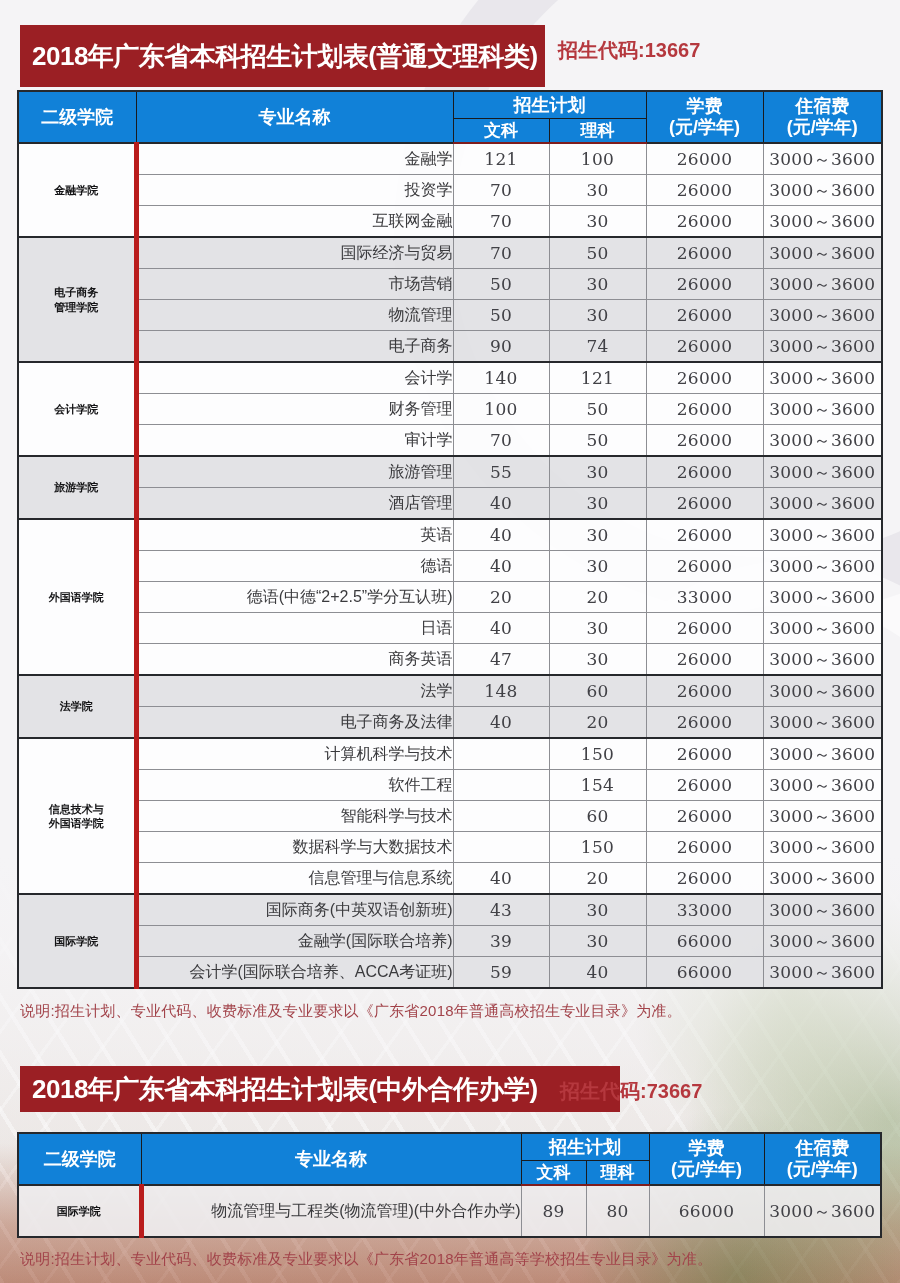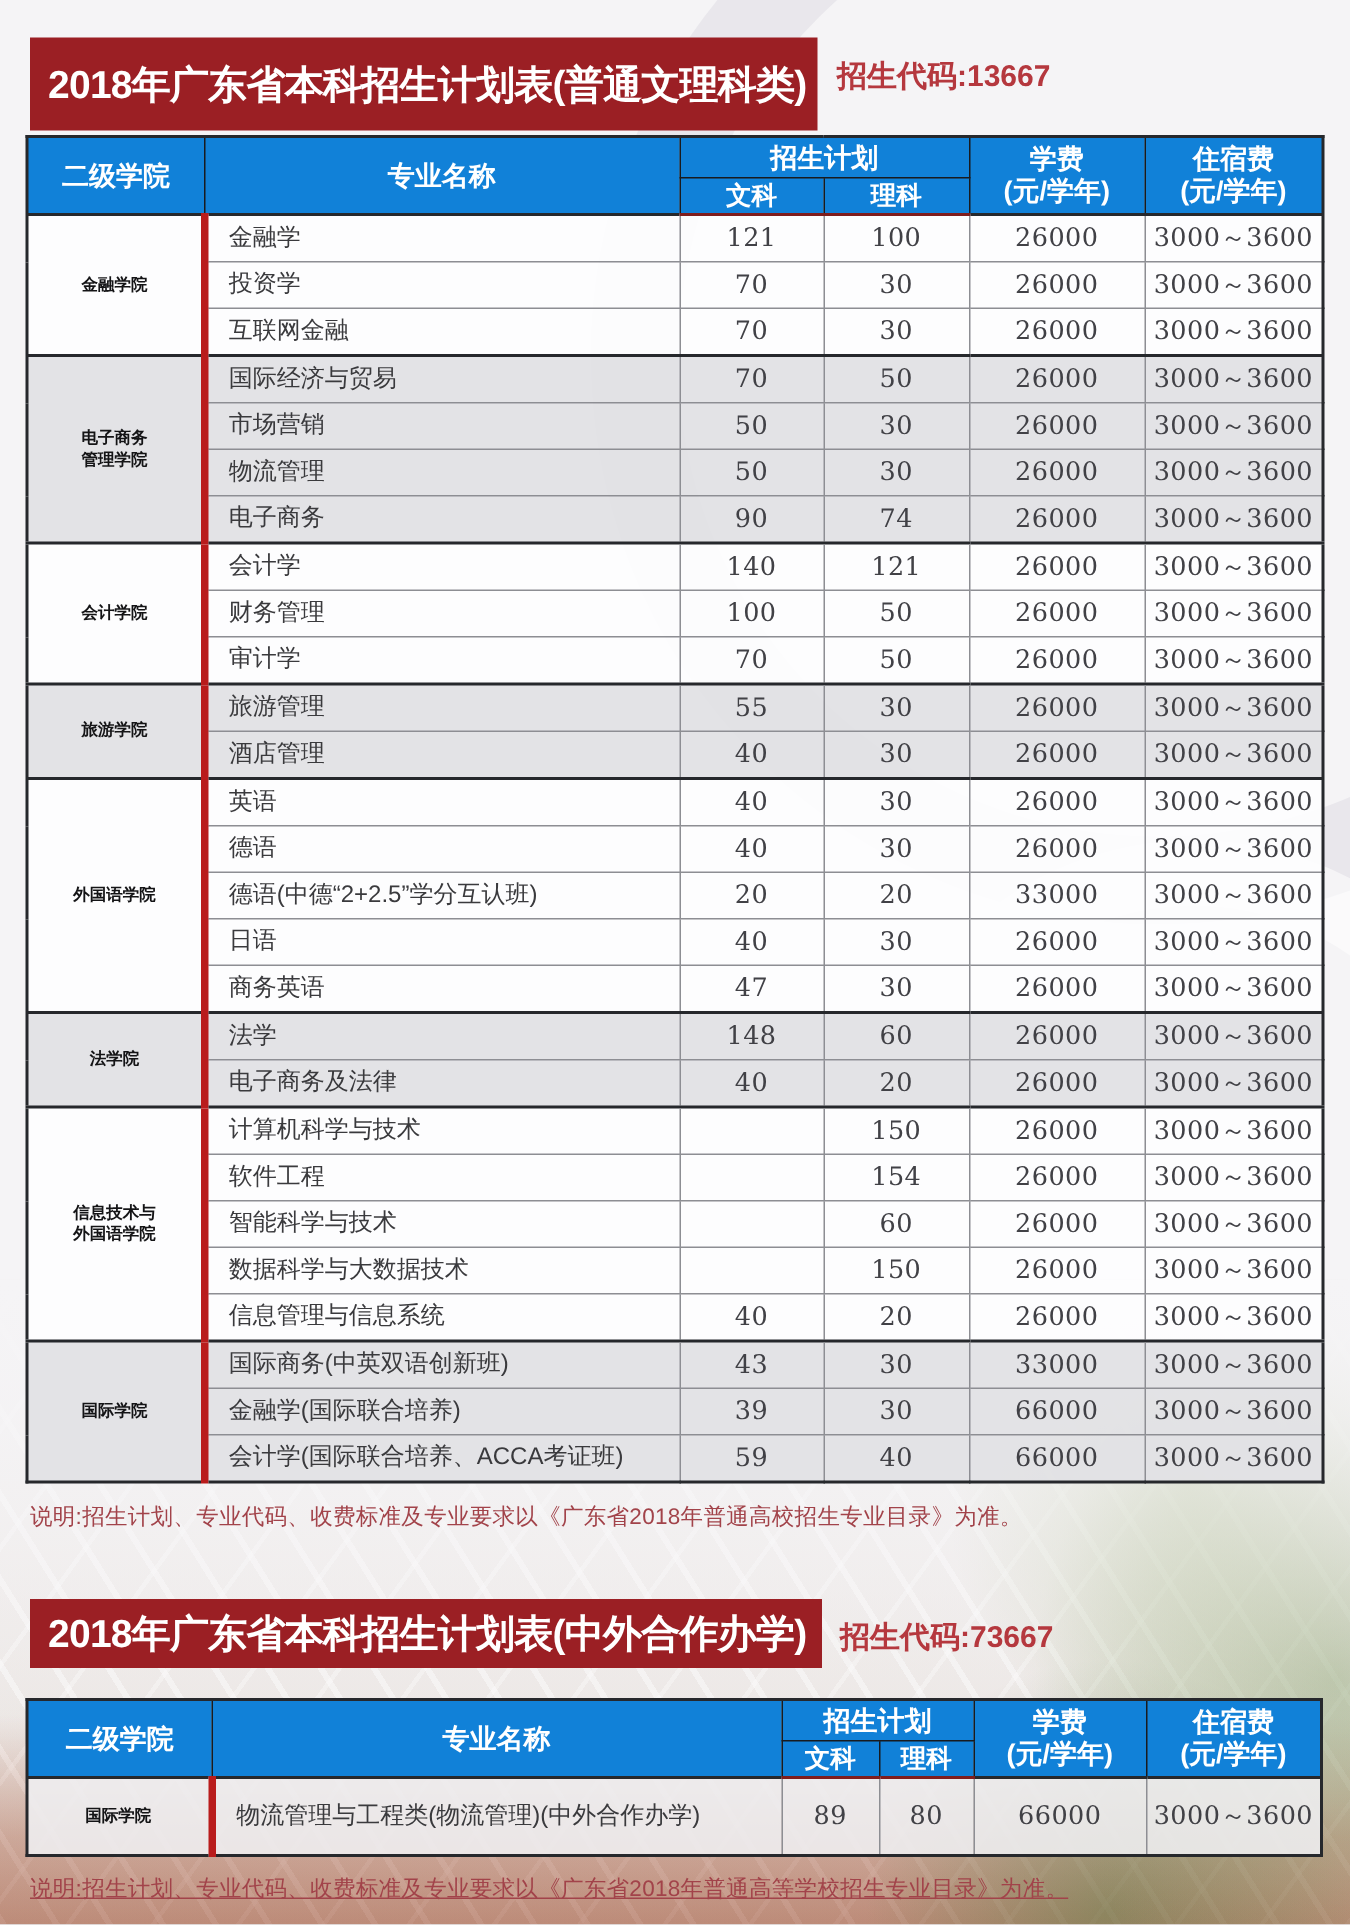--- a/index.html
+++ b/index.html
@@ -29,21 +29,21 @@
     background:linear-gradient(180deg, rgba(245,244,246,1) 0%, rgba(245,244,246,0.82) 22%,
       rgba(245,244,246,0.5) 48%, rgba(245,244,246,0.22) 72%, rgba(245,244,246,0.05) 100%);
   }
 
   .banner{
     position:absolute;z-index:2;display:flex;align-items:center;
     background:#9b1f24;color:#ffffff;font-weight:bold;font-size:26px;
     padding-left:12px;box-sizing:border-box;letter-spacing:-0.5px;
   }
   #banner1{left:20px;top:25px;width:525px;height:62px;}
-  #banner2{left:20px;top:1066px;width:528px;height:46px;}
+  #banner2{left:20px;top:1066px;width:600px;height:46px;}
   .code{position:absolute;z-index:2;color:#b5383e;font-size:20px;font-weight:bold;letter-spacing:0;}
   #code1{left:558px;top:37px;}
   #code2{left:560px;top:1078px;}
 
   .data-table{
     position:absolute;z-index:2;border-collapse:collapse;table-layout:fixed;
     border:2px solid #26282c;
   }
   #table1{left:17px;top:90px;width:864px;}
   #table2{left:17px;top:1132px;width:863px;}
@@ -57,35 +57,35 @@
   .data-table thead tr:last-child th{border-bottom:2px solid #7f1d1d;font-size:17px;}
   th.two-line{font-size:18px;}
   th.two-line div{line-height:1.18;}
 
   .data-table td{
     border:1px solid #8d8e93;padding:0;height:30px;
     font-size:16px;color:#3a3a3d;text-align:center;vertical-align:middle;
     line-height:1.1;
   }
   #table2 td{height:50px;}
-  td.major-cell{text-align:left;padding-left:14px;}
+  td.major-cell{text-align:right;padding-left:14px;}
   #table2 td.major-cell{}
   td.college-cell{
     font-weight:bold;color:#141416;font-size:11px;
     border-right:5px solid #b91c1c;line-height:1.3;
   }
   td.num{font-family:"DejaVu Serif",serif;font-size:17px;color:#414146;letter-spacing:0.3px;}
   tr.group-start td{border-top:2px solid #26282c;}
   tr.group-white td{background:rgba(253,253,254,0.93);}
   tr.group-gray td{background:rgba(226,226,229,0.95);}
   #table2 tbody td{background:rgba(239,239,241,0.88);}
 
   .note{position:absolute;z-index:2;color:#a2434a;font-size:15px;letter-spacing:0.2px;}
   #note1{left:20px;top:1002px;}
-  #note2{left:20px;top:1250px;text-decoration:underline;}
+  #note2{left:20px;top:1250px;}
 </style>
 </head>
 <body>
 
 <div id="page">
   <div class="wm wm1"></div>
   <div class="wm wm2"></div>
   <div class="photo"></div>
 
   <div class="banner" id="banner1">

